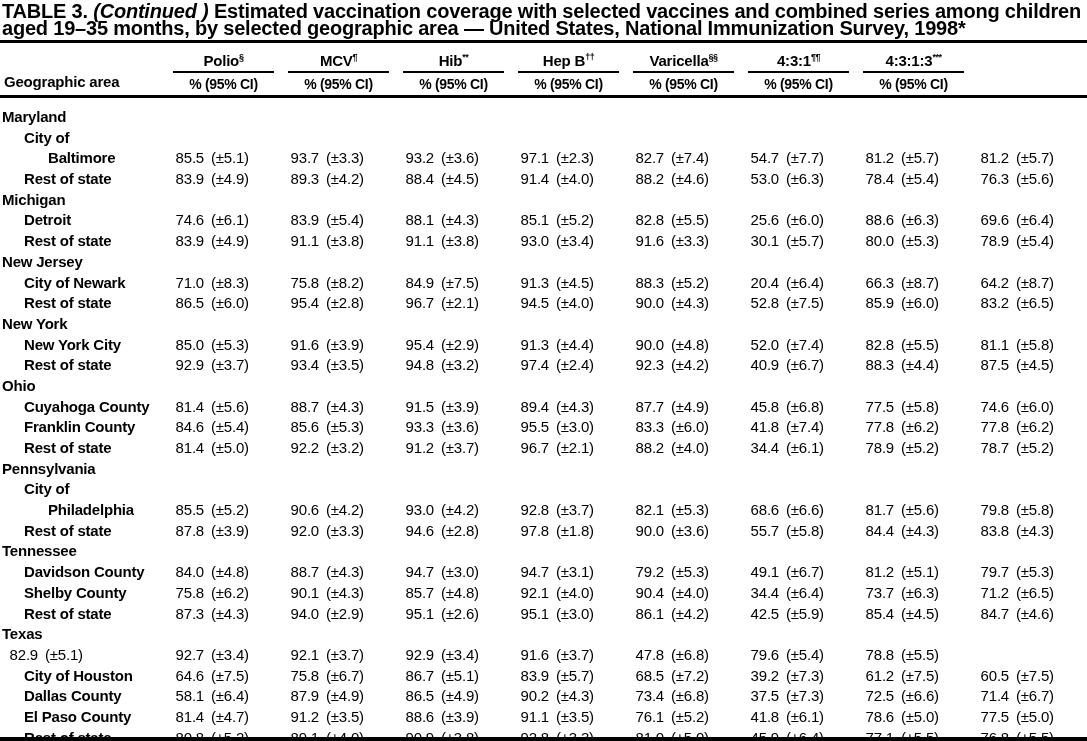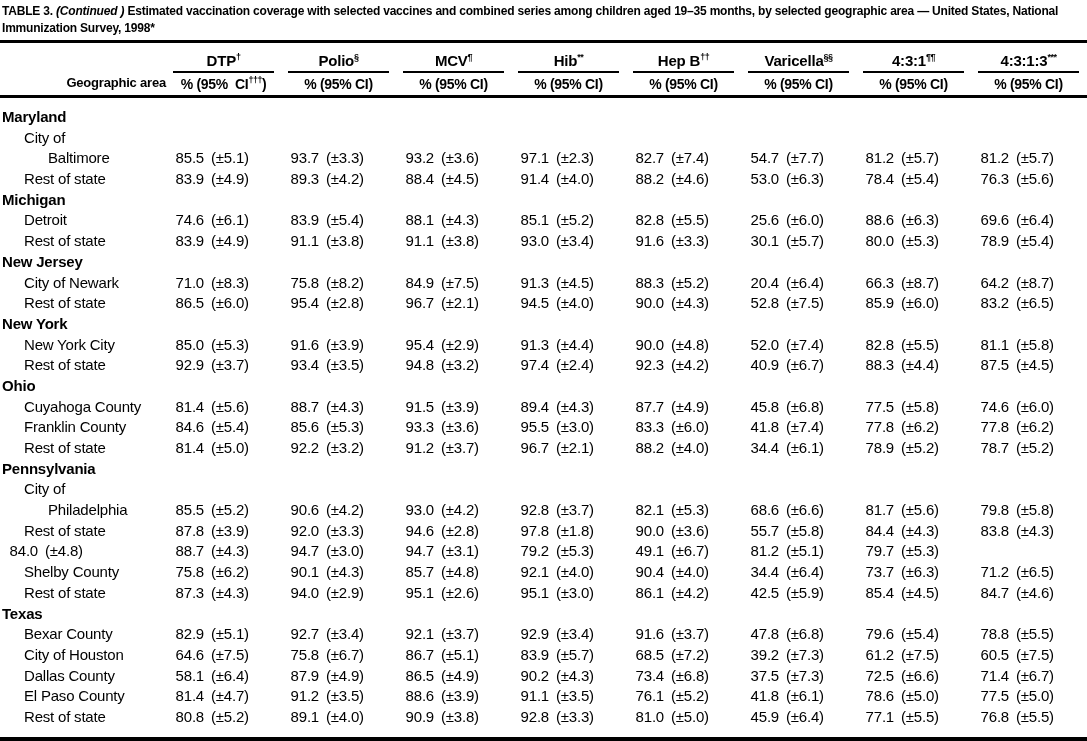--- a/index.html
+++ b/index.html
@@ -4,60 +4,59 @@
 <style>
   html,body{margin:0;padding:0;background:#fff;}
   body{
     width:1087px;height:741px;overflow:hidden;
     font-family:"Liberation Sans",sans-serif;
     color:#000;-webkit-font-smoothing:antialiased;
   }
   .page{width:1087px;height:741px;position:relative;}
   .title{
     padding:3px 2px 1px 2px;
-    font-size:12px;font-weight:bold;line-height:17px;
+    font-size:20px;font-weight:bold;line-height:17px;
     letter-spacing:-0.2px;height:36px;
   }
   .title .cont{font-style:italic;}
   .rule{background:#000;width:1087px;}
   .rule-top{height:3px;}
   .rule-mid{height:3px;}
   .rule-bottom{height:4px;position:absolute;bottom:0;left:0;}
   .header{
     display:grid;
     grid-template-columns:166px repeat(8,115px);
     align-items:end;
     height:47px;
     padding:2px 0 3px 0;
   }
   .geo-head{
-    font-weight:bold;font-size:13px;padding-left:10px;padding-bottom:2px;
+    font-weight:bold;font-size:15px;padding-left:4px;padding-bottom:2px;
     letter-spacing:-0.2px;
-    text-align:right;
   }
   .hcol{display:flex;flex-direction:column;justify-content:flex-end;}
   .vname{
     margin:0 7px;border-bottom:2px solid #000;padding-bottom:2px;
     text-align:center;font-weight:bold;font-size:15px;letter-spacing:-0.2px;
     white-space:pre;
   }
   .subhead{
     text-align:center;font-weight:bold;font-size:14px;letter-spacing:-0.3px;
     padding-top:3px;white-space:pre;
   }
   sup{font-size:9px;line-height:0;vertical-align:super;letter-spacing:-0.5px;}
   .tbody{padding-top:9px;}
   .trow{
     display:grid;
     grid-template-columns:166px repeat(8,115px);
     height:20.7px;line-height:20.7px;
     font-size:15px;letter-spacing:-0.2px;
     white-space:nowrap;
   }
-  .geo{padding-left:2px;}
+  .geo{padding-left:2px;font-weight:bold;}
   .row-state .geo{font-weight:bold;}
   .row-sub .geo{padding-left:24px;}
   .row-sub2 .geo{padding-left:48px;}
   .cell{display:flex;padding-left:2px;}
   .cell .v{width:36px;text-align:right;}
   .cell .ci{margin-left:7px;text-align:left;}
 </style>
 </head>
 <body>
 
@@ -67,24 +66,20 @@
     <span>TABLE 3.</span>
     <span class="cont">(Continued )</span>
     <span>Estimated vaccination coverage with selected vaccines and combined series among children aged 19–35 months, by selected geographic area — United States, National Immunization Survey, 1998*</span>
   </div>
 
   <div class="rule rule-top"></div>
 
   <div class="header">
     <div class="geo-head">Geographic area</div>
 
-    <div class="hcol">
-      <div class="vname"><span>DTP</span><sup>†</sup></div>
-      <div class="subhead"><span>% (95%  CI</span><sup>†††</sup><span>)</span></div>
-    </div>
 
     <div class="hcol">
       <div class="vname"><span>Polio</span><sup>§</sup></div>
       <div class="subhead"><span>% (95% CI)</span><sup></sup><span></span></div>
     </div>
 
     <div class="hcol">
       <div class="vname"><span>MCV</span><sup>¶</sup></div>
       <div class="subhead"><span>% (95% CI)</span><sup></sup><span></span></div>
     </div>
@@ -590,21 +585,25 @@
         </div>
         <div class="cell">
           <span class="v">84.4</span>
           <span class="ci">(±4.3)</span>
         </div>
         <div class="cell">
           <span class="v">83.8</span>
           <span class="ci">(±4.3)</span>
         </div>
       </div>
-      <div class="trow row-sub">
+      <div class="trow row-state">
+        <div class="geo">Tennessee</div>
+      </div>
+      <div class="trow row-sub">
+        <div class="geo">Davidson County</div>
         <div class="cell">
           <span class="v">84.0</span>
           <span class="ci">(±4.8)</span>
         </div>
         <div class="cell">
           <span class="v">88.7</span>
           <span class="ci">(±4.3)</span>
         </div>
         <div class="cell">
           <span class="v">94.7</span>
@@ -698,21 +697,20 @@
         </div>
         <div class="cell">
           <span class="v">84.7</span>
           <span class="ci">(±4.6)</span>
         </div>
       </div>
       <div class="trow row-state">
         <div class="geo">Texas</div>
       </div>
       <div class="trow row-sub">
-        <div class="geo">Bexar County</div>
         <div class="cell">
           <span class="v">82.9</span>
           <span class="ci">(±5.1)</span>
         </div>
         <div class="cell">
           <span class="v">92.7</span>
           <span class="ci">(±3.4)</span>
         </div>
         <div class="cell">
           <span class="v">92.1</span>

